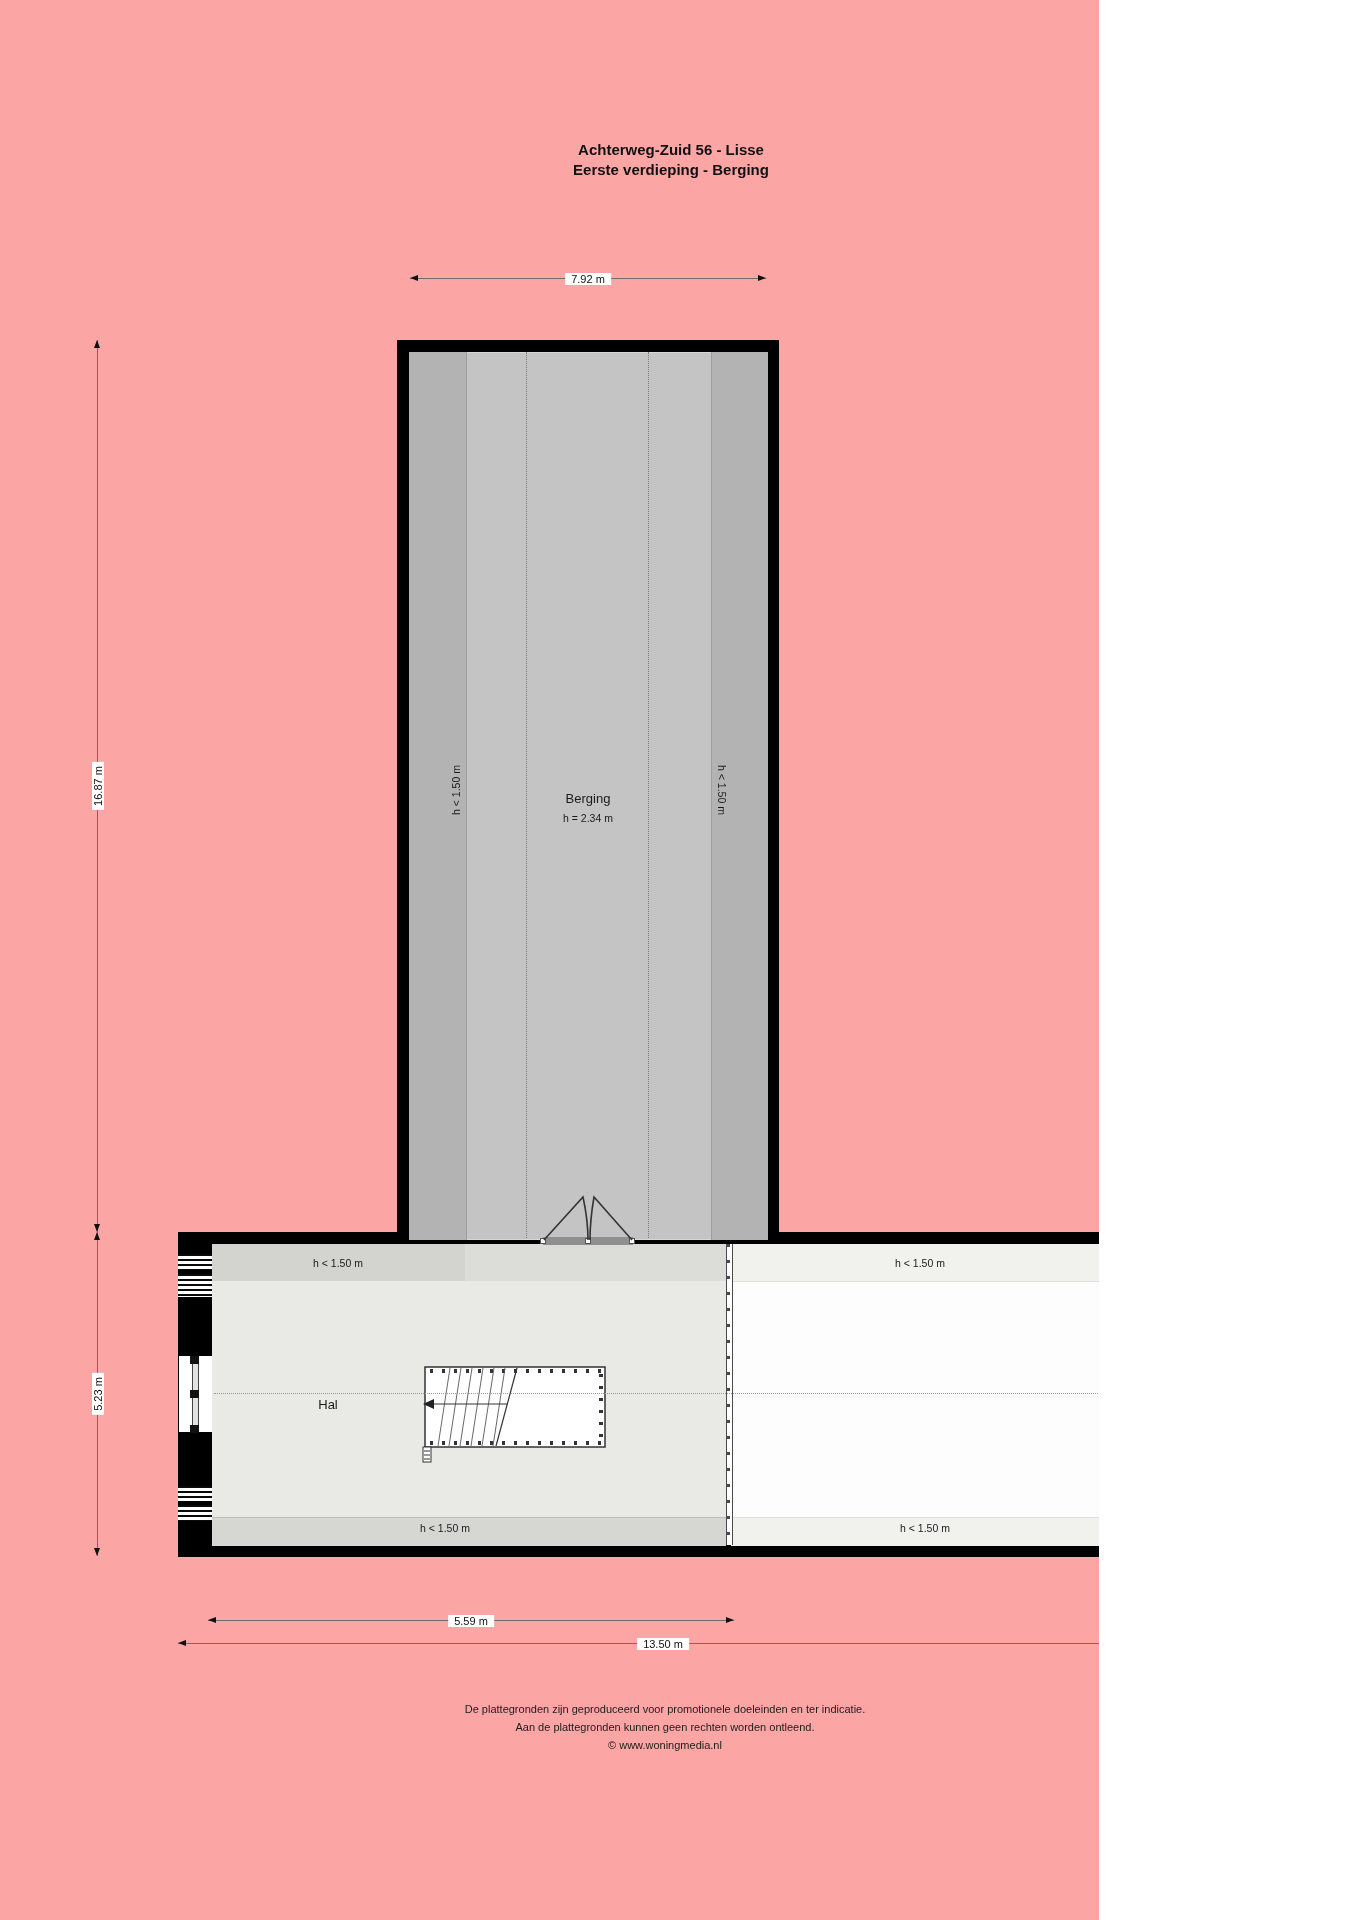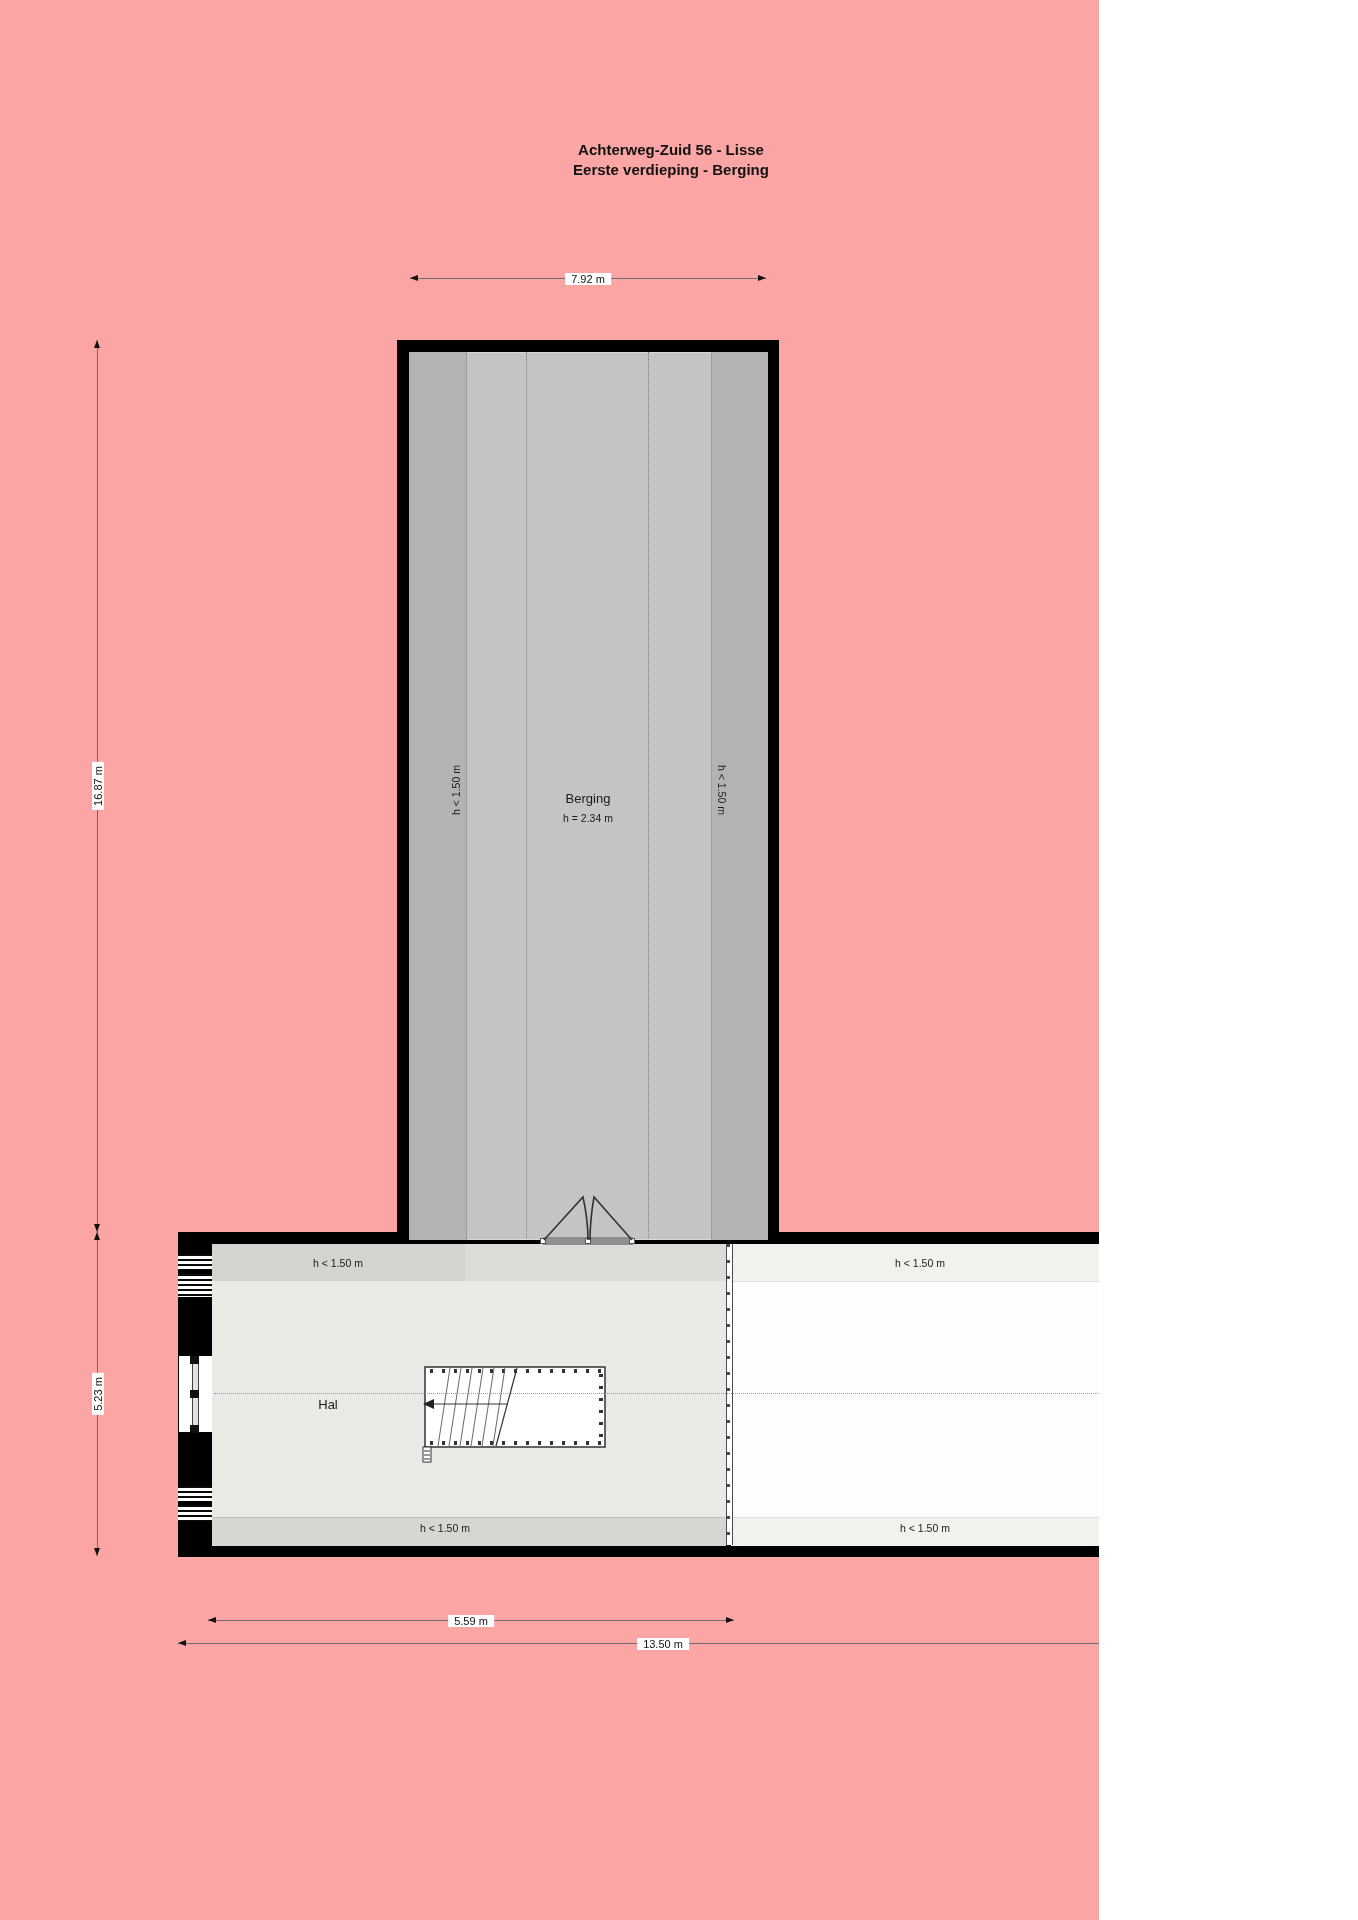--- a/index.html
+++ b/index.html
@@ -201,14 +201,19 @@
     <div class="ar ar-r" style="left:726px;top:1617px;"></div>
     <div class="dimlbl" style="left:471px;top:1621px;">5.59 m</div>
   </div>
   <div>
     <div class="dimh" style="left:178px;top:1643px;width:970px;"></div>
     <div class="ar ar-l" style="left:178px;top:1640px;"></div>
     <div class="ar ar-r" style="left:1140px;top:1640px;"></div>
     <div class="dimlbl" style="left:663px;top:1644px;">13.50 m</div>
   </div>
 
+  <div class="footer" style="top:1700px;">
+    <div>De plattegronden zijn geproduceerd voor promotionele doeleinden en ter indicatie.</div>
+    <div>Aan de plattegronden kunnen geen rechten worden ontleend.</div>
+    <div>© www.woningmedia.nl</div>
+  </div>
 
 </div>
 
 </body></html>

